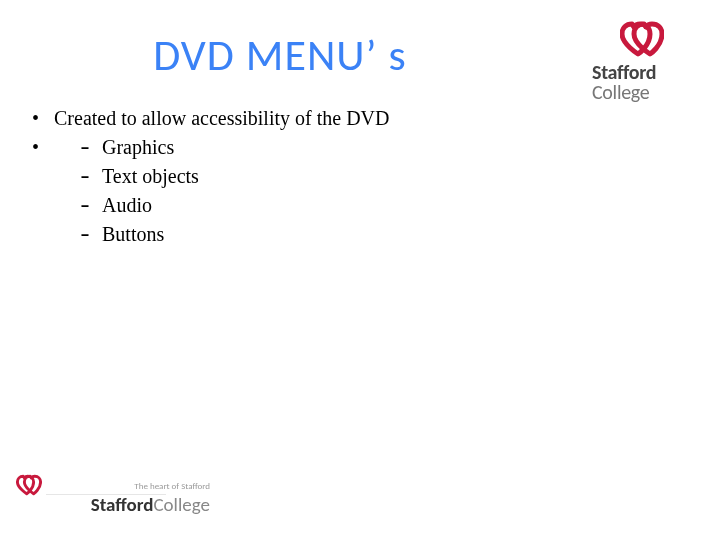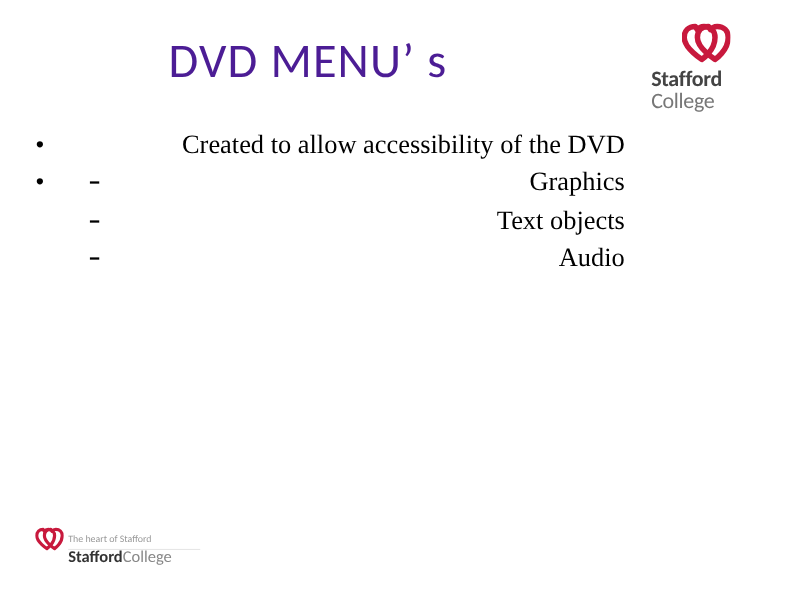--- a/index.html
+++ b/index.html
@@ -1,34 +1,34 @@
 <!DOCTYPE html>
 <html><head>
 <meta charset="utf-8">
 <style>
   * { margin: 0; padding: 0; box-sizing: border-box; }
   html, body { width: 720px; height: 540px; background: #fff; font-family: "Times New Roman", Times, serif; color: #000; overflow: hidden; }
   .slide { position: relative; width: 720px; height: 540px; }
-  .title { position: absolute; top: 28px; left: 0; width: 560px; text-align: center; font-family: "Calibri Light", Calibri, Arial, sans-serif; font-size: 44px; color: #4c1d95; letter-spacing: 1px; }
-  .body { position: absolute; top: 116px; left: 28px; width: 540px; font-size: 24px; line-height: 1.35; text-align: right; }
+  .title { position: absolute; top: 28px; left: 0; width: 560px; text-align: center; font-family: "Calibri Light", Calibri, Arial, sans-serif; font-size: 44px; color: #3b82f6; letter-spacing: 1px; }
+  .body { position: absolute; top: 105px; left: 28px; width: 540px; font-size: 20px; line-height: 1.35; }
   .body ul { list-style: none; }
   .body > ul > li { position: relative; padding-left: 26px; margin-bottom: 2px; }
   .body > ul > li::before { content: "•"; position: absolute; left: 4px; top: 0; }
   .sub { list-style: none; margin-left: 26px; }
   .sub > li { position: relative; padding-left: 22px; margin-bottom: 2px; }
   .sub > li::before { content: "–"; position: absolute; left: 0; top: 0; font-family: Calibri, Arial, sans-serif; font-weight: bold; }
   
   .logo-tr { position: absolute; top: 22px; right: 28px; width: 100px; text-align: left; font-family: Calibri, Arial, sans-serif; }
   .logo-tr .word1 { font-size: 20px; font-weight: bold; color: #444; letter-spacing: -0.3px; line-height: 1; }
   .logo-tr .word2 { font-size: 20px; color: #777; letter-spacing: -0.3px; line-height: 1; }
   .heart-large { position: absolute; top: -2px; left: 28px; }
   
-  .footer { position: absolute; bottom: 24px; left: 26px; width: 200px; font-family: Calibri, Arial, sans-serif; }
+  .footer { position: absolute; bottom: 24px; left: 10px; width: 200px; font-family: Calibri, Arial, sans-serif; text-align: right; }
   .footer .tag { font-size: 9px; color: #9a9a9a; margin-left: 36px; margin-bottom: 2px; }
-  .footer .name { font-size: 15px; margin-left: 36px; }
+  .footer .name { font-size: 19px; margin-left: 36px; }
   .footer .name .b { font-weight: bold; color: #333; }
   .footer .name .l { color: #888; }
   .footer .divider { position: absolute; left: 36px; top: 14px; width: 120px; height: 1px; background: #e6e6e6; }
   .heart-small { position: absolute; left: 6px; top: -6px; }
   
 </style>
 </head>
 <body>
 
 <div class="slide">
@@ -36,20 +36,21 @@
   <div class="title">DVD MENU’ s</div>
 
   <div class="body">
     <ul>
       <li><span>Created to allow accessibility of the DVD</span></li>
       <li>
         <ul class="sub">
           <li><span>Graphics</span></li>
           <li><span>Text objects</span></li>
           <li><span>Audio</span></li>
+          <li><span>Buttons</span></li>
         </ul>
       </li>
     </ul>
   </div>
 
   <div class="logo-tr">
     <div class="heart-large">
       <svg width="44" height="38" viewBox="0 0 44 38">
         <path d="M12 4 C6 4 2 8 2 14 C2 24 18 34 18 34 C18 34 30 26 30 14 C30 8 26 4 20 4 C16 4 14 7 14 7 C14 7 12 4 12 4 Z" fill="none" stroke="#c8193d" stroke-width="5" stroke-linejoin="round"></path>
         <path d="M24 4 C18 4 14 8 14 14 C14 24 30 34 30 34 C30 34 42 26 42 14 C42 8 38 4 32 4 C28 4 26 7 26 7 C26 7 24 4 24 4 Z" fill="none" stroke="#c8193d" stroke-width="5" stroke-linejoin="round"></path>

